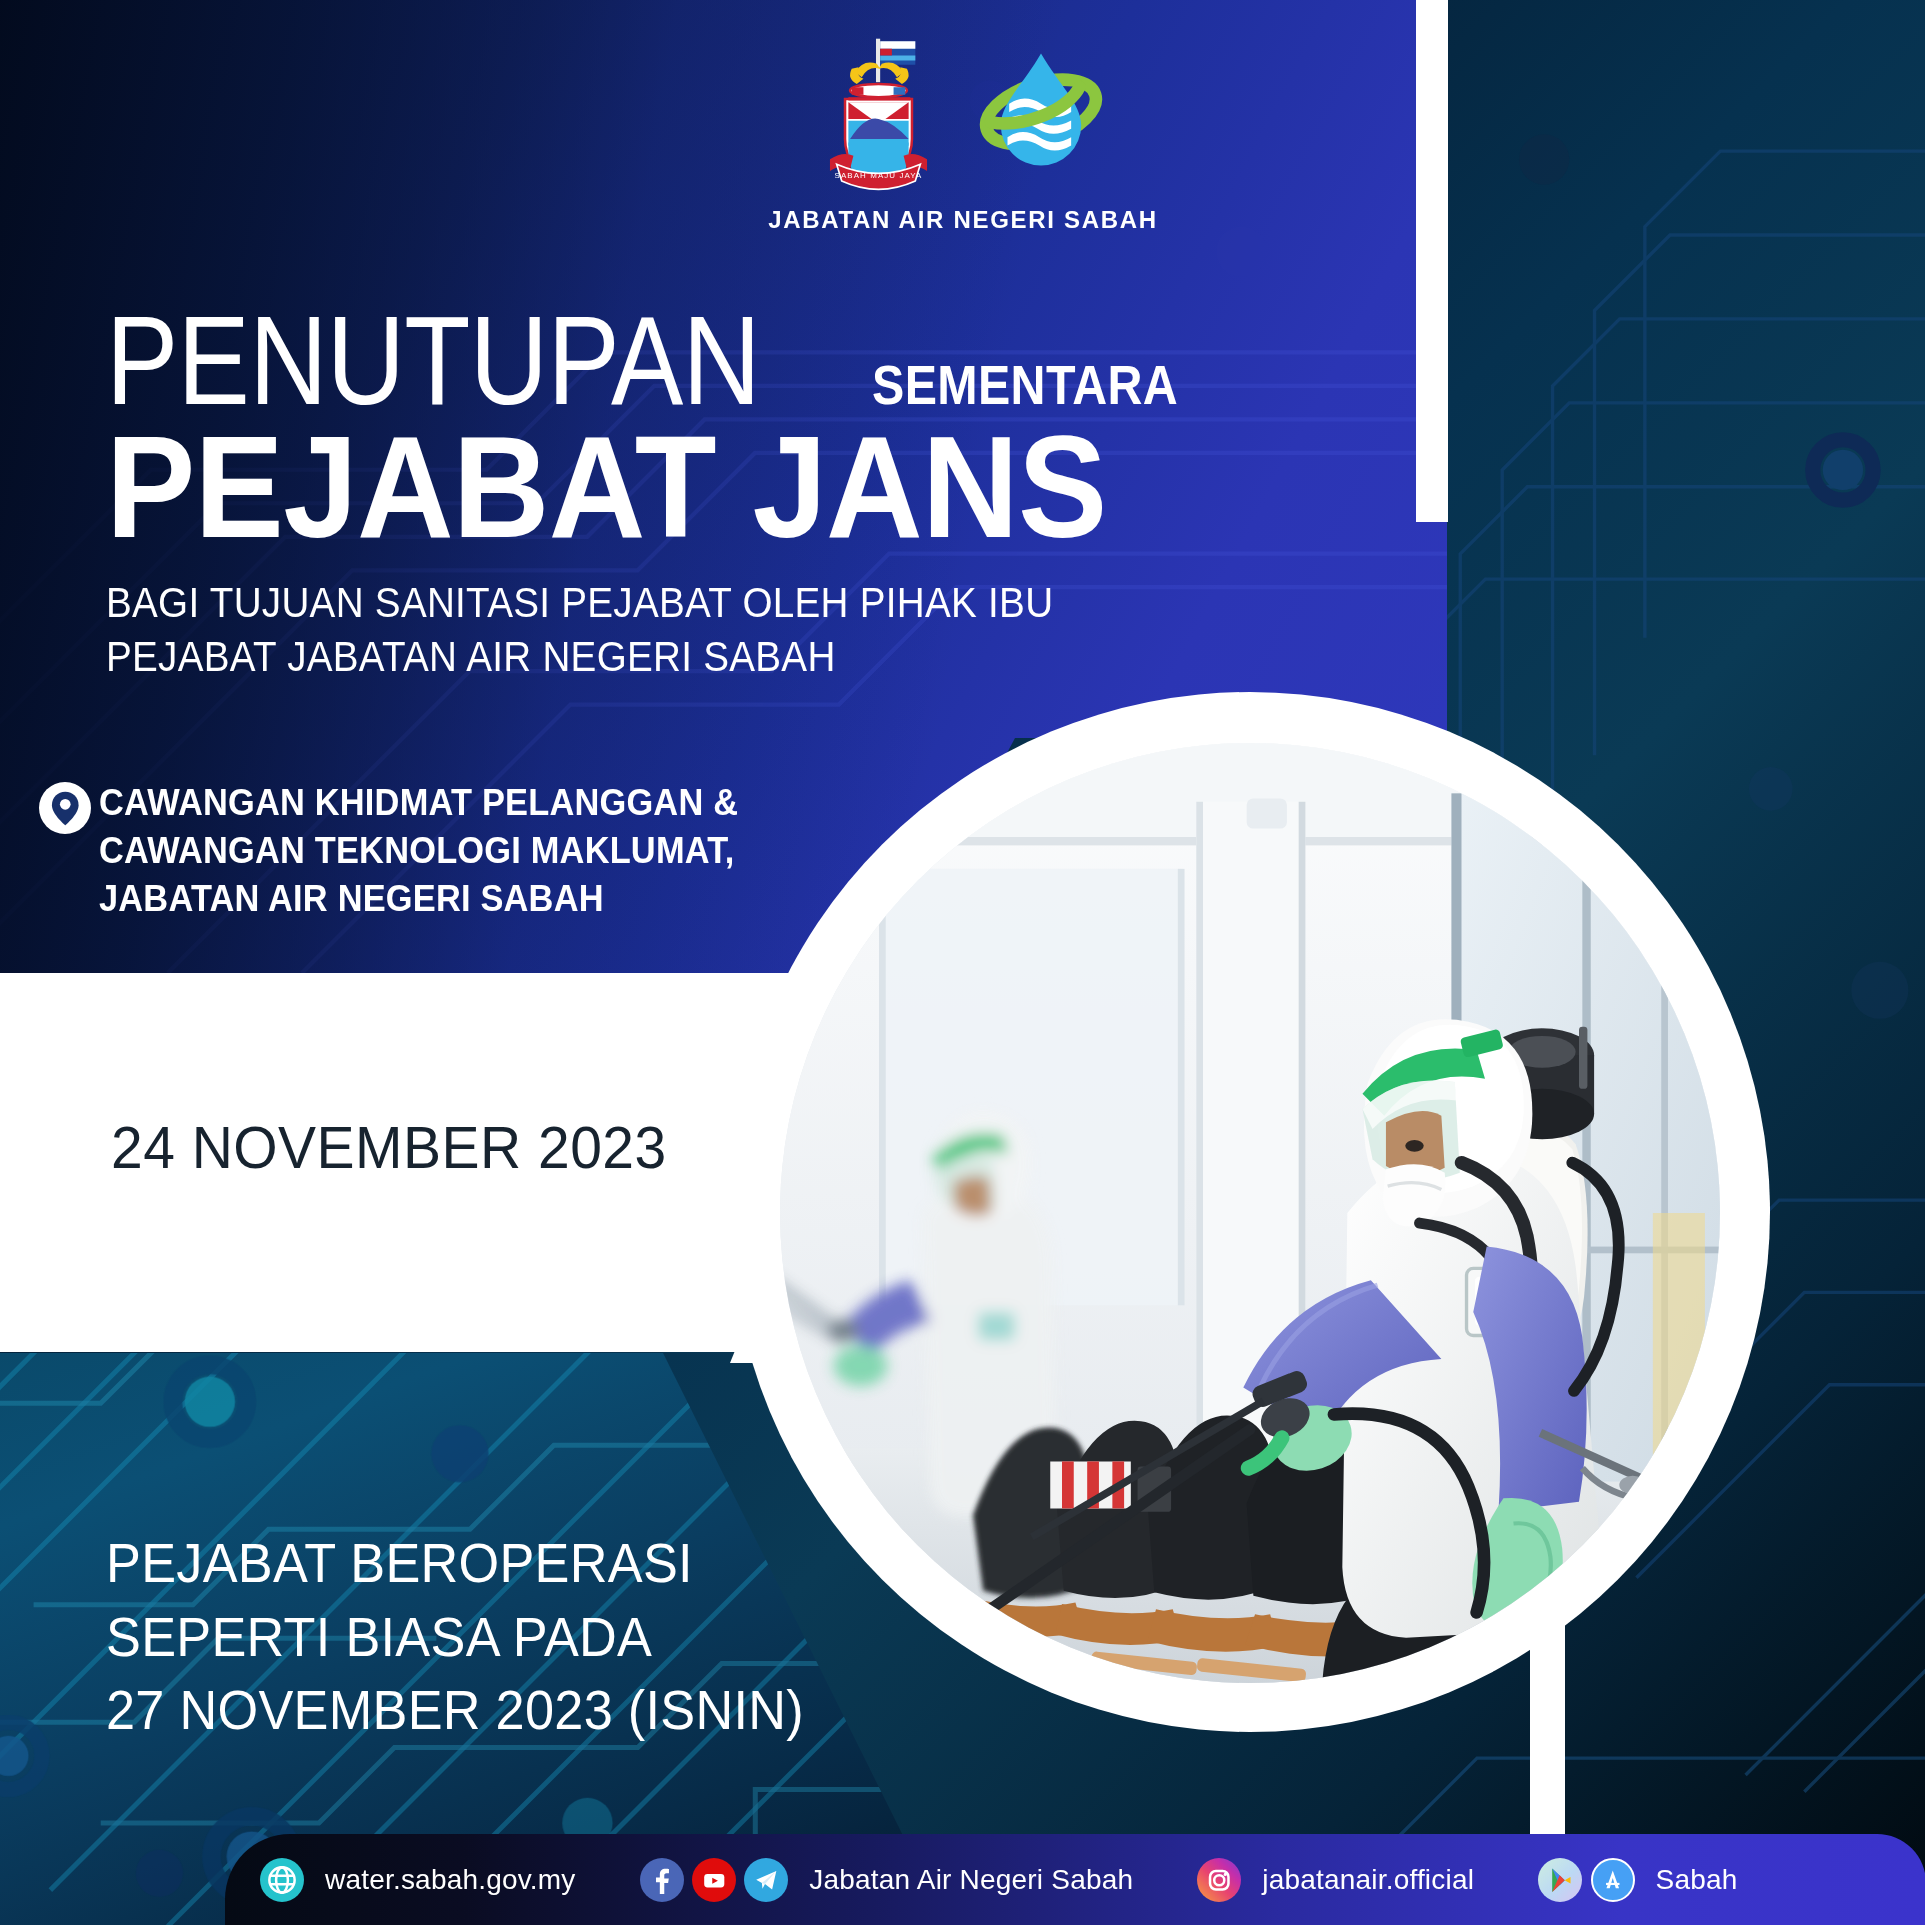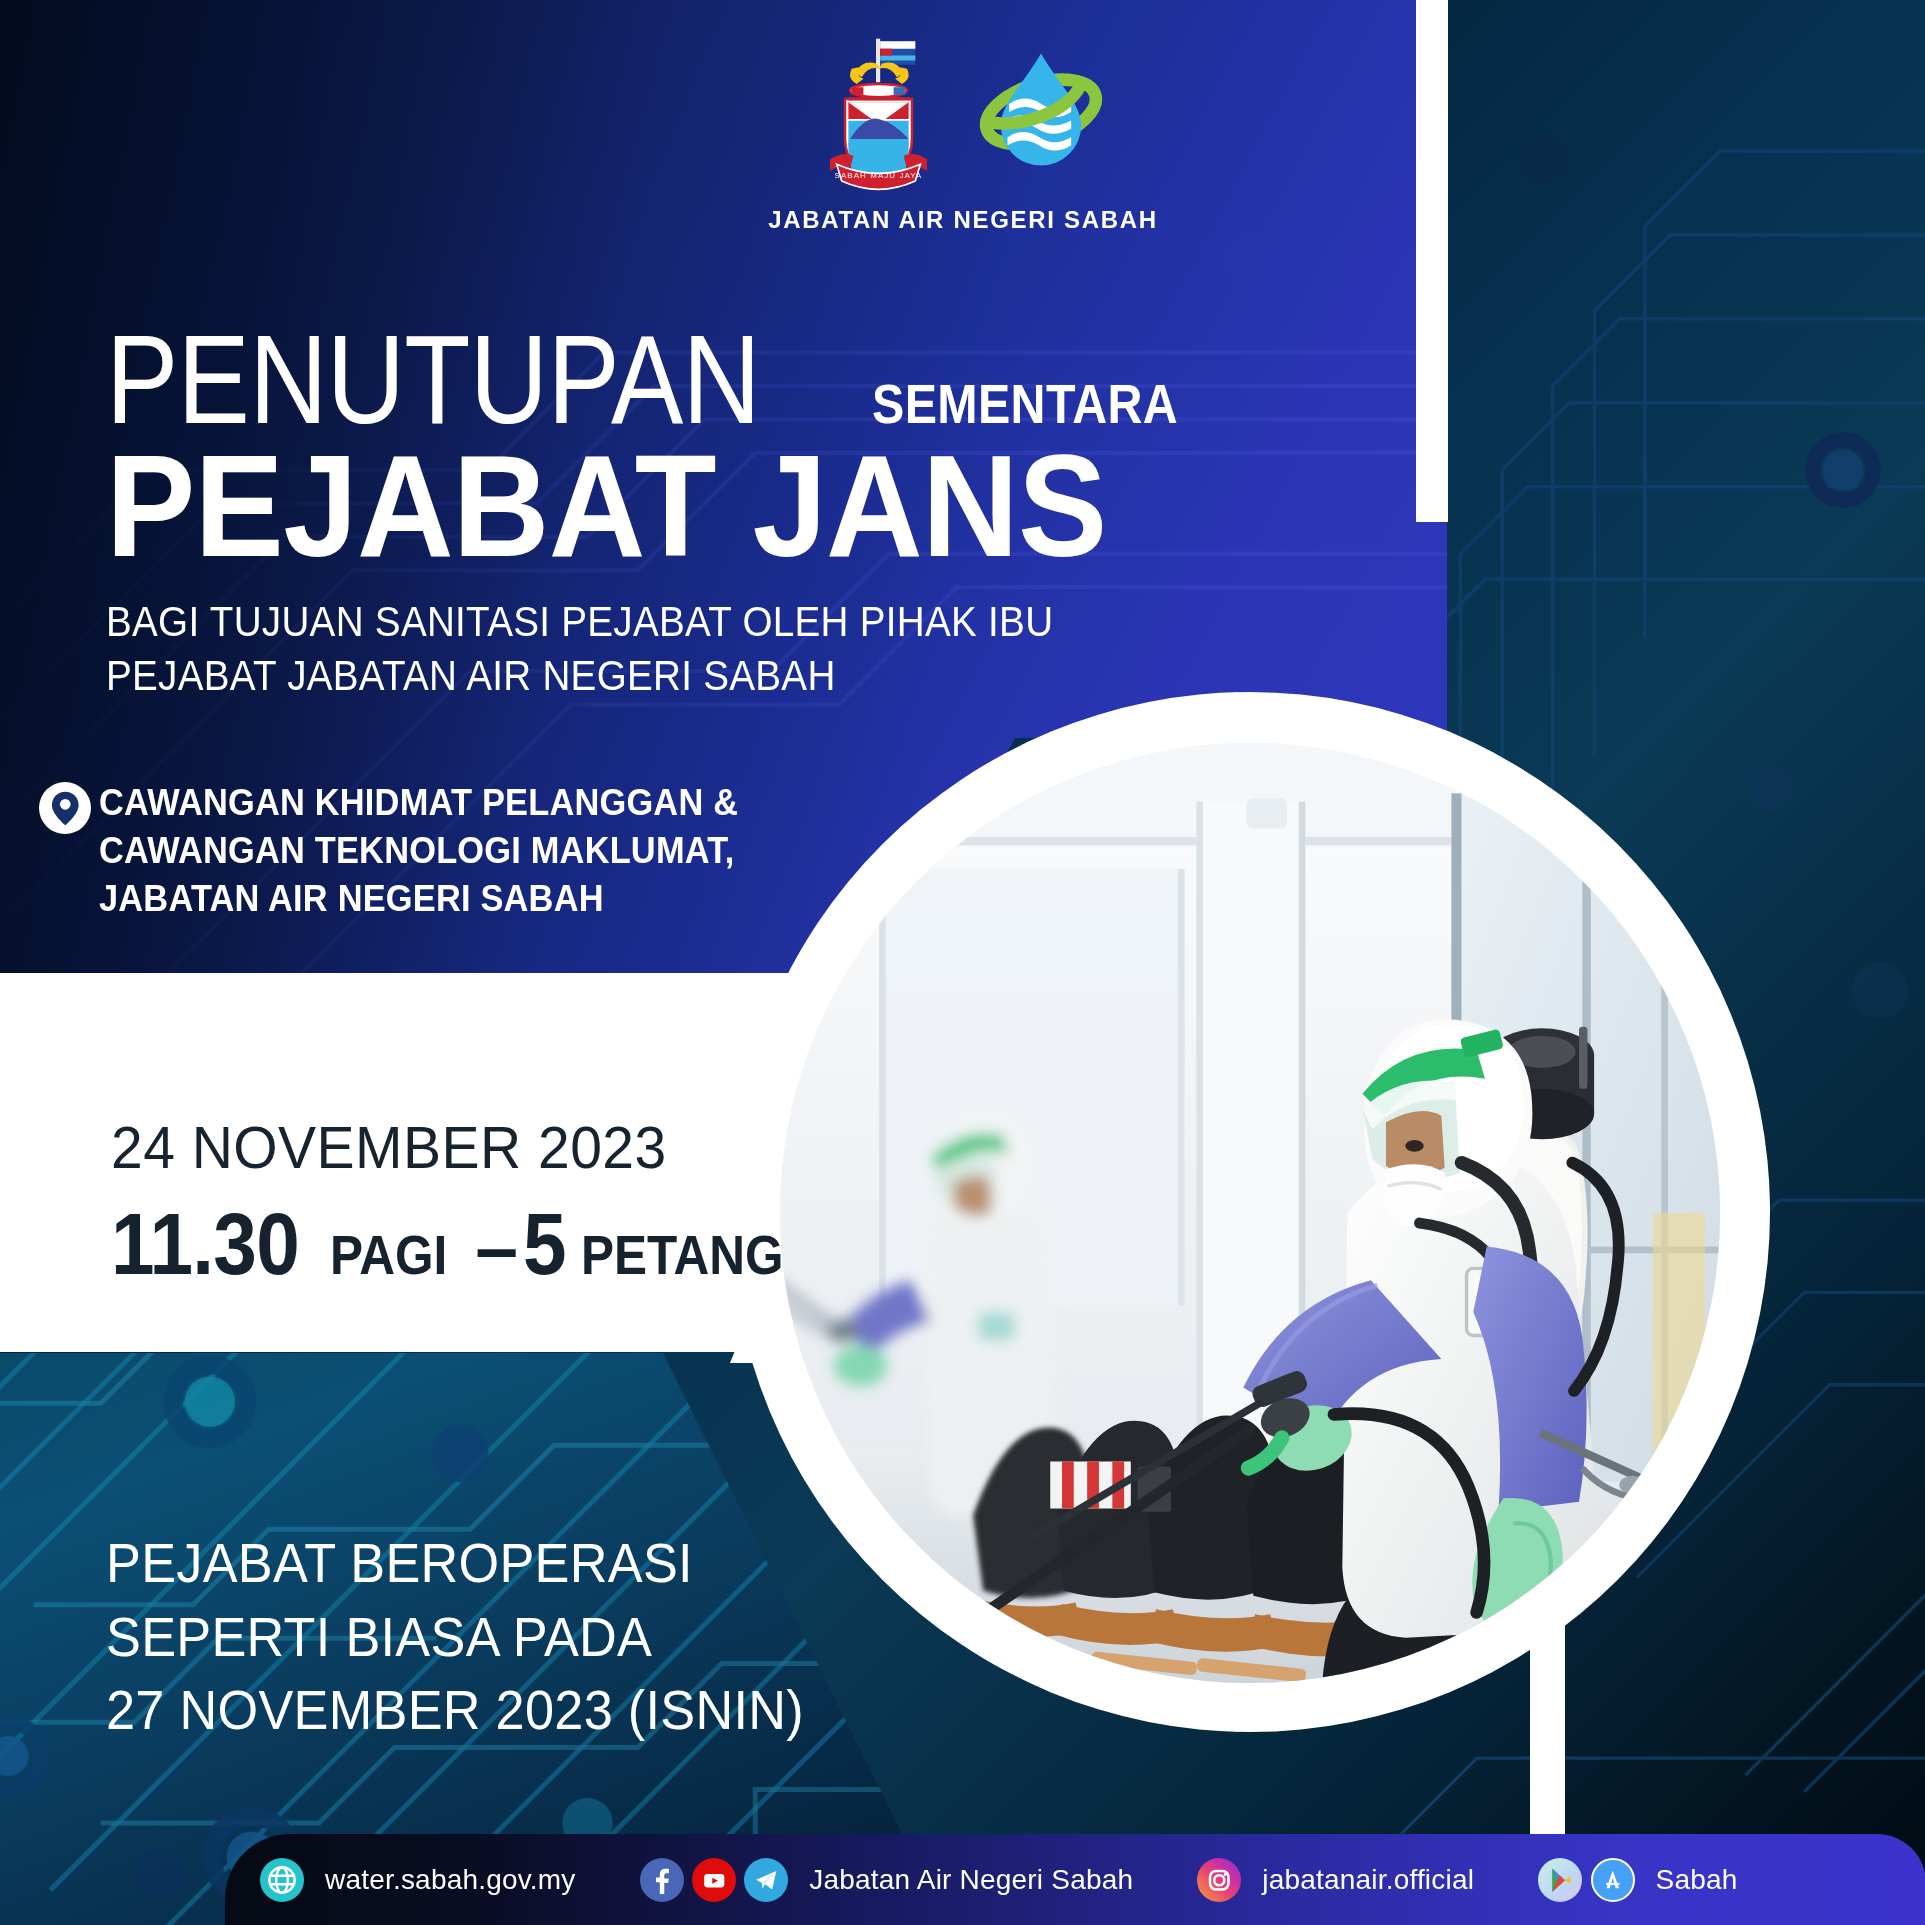--- a/index.html
+++ b/index.html
@@ -89,21 +89,21 @@
     display:flex; flex-direction:column; align-items:center; gap:11.7px;
     z-index:6;
   }
   .logos { display:flex; align-items:center; gap:45px; }
   .org-name {
     color:#ffffff; font-size:24px; font-weight:bold; letter-spacing:1.7px;
     font-family:"Liberation Sans", sans-serif;
   }
 
   
-  .headline { position:absolute; left:106px; top:321px; z-index:5; }
+  .headline { position:absolute; left:106px; top:302px; z-index:5; }
   .h-row1 { display:flex; align-items:baseline; }
   .h-big {
     color:#ffffff; font-size:126px; line-height:.94; font-weight:400;
     letter-spacing:-0.8px;
     font-family:"Liberation Sans Narrow","Liberation Sans", sans-serif;
     transform:scaleX(.86); transform-origin:left center;
   }
   .h-small {
     color:#ffffff; font-size:55px; font-weight:bold; letter-spacing:0.4px;
     font-family:"Liberation Sans Narrow","Liberation Sans", sans-serif;
@@ -376,27 +376,20 @@
         </g>
       </svg>
     </div>
   </div>
 
   <div class="white-wedge"></div>
   <div class="white-panel"></div>
 
   <div class="datetime">
     <div class="dt-date">24 NOVEMBER 2023</div>
-    <div class="dt-time">
-      <span class="dt-num">11.30</span>
-      <span class="dt-lbl">PAGI</span>
-      <span class="dt-dash">–</span>
-      <span class="dt-num">5</span>
-      <span class="dt-lbl">PETANG</span>
-    </div>
   </div>
 
   <div class="reopen">
     <div>PEJABAT BEROPERASI</div>
     <div>SEPERTI BIASA PADA</div>
     <div>27 NOVEMBER 2023 (ISNIN)</div>
   </div>
 
   <div class="photo-stem"></div>
   <div class="photo-ring"></div>

